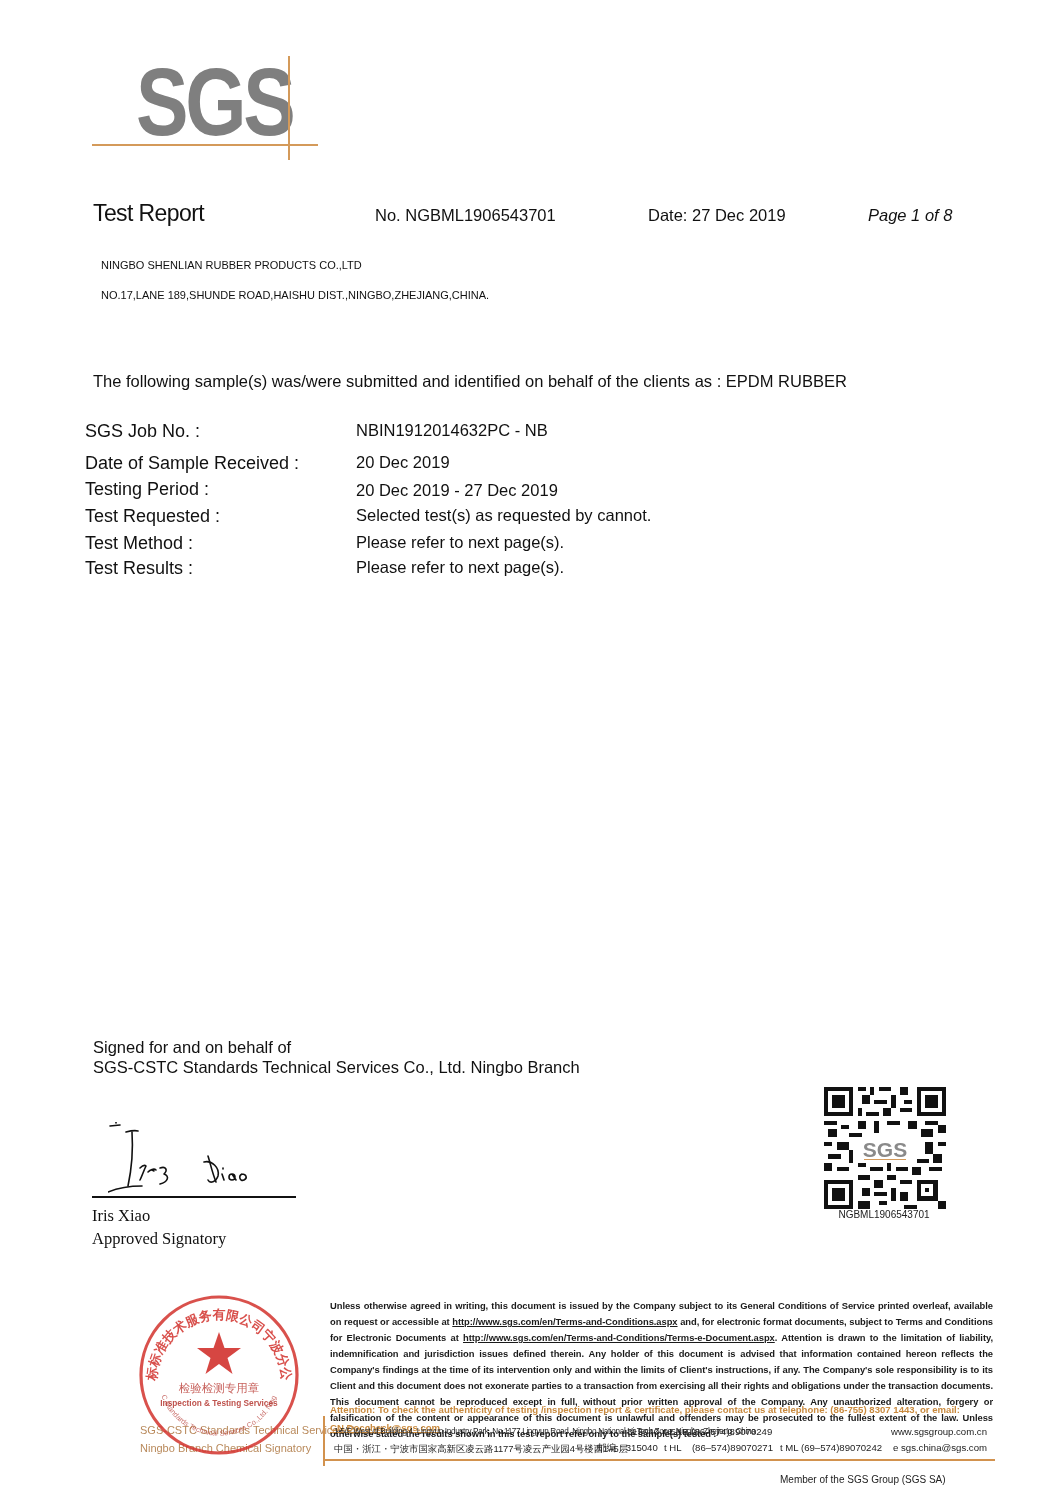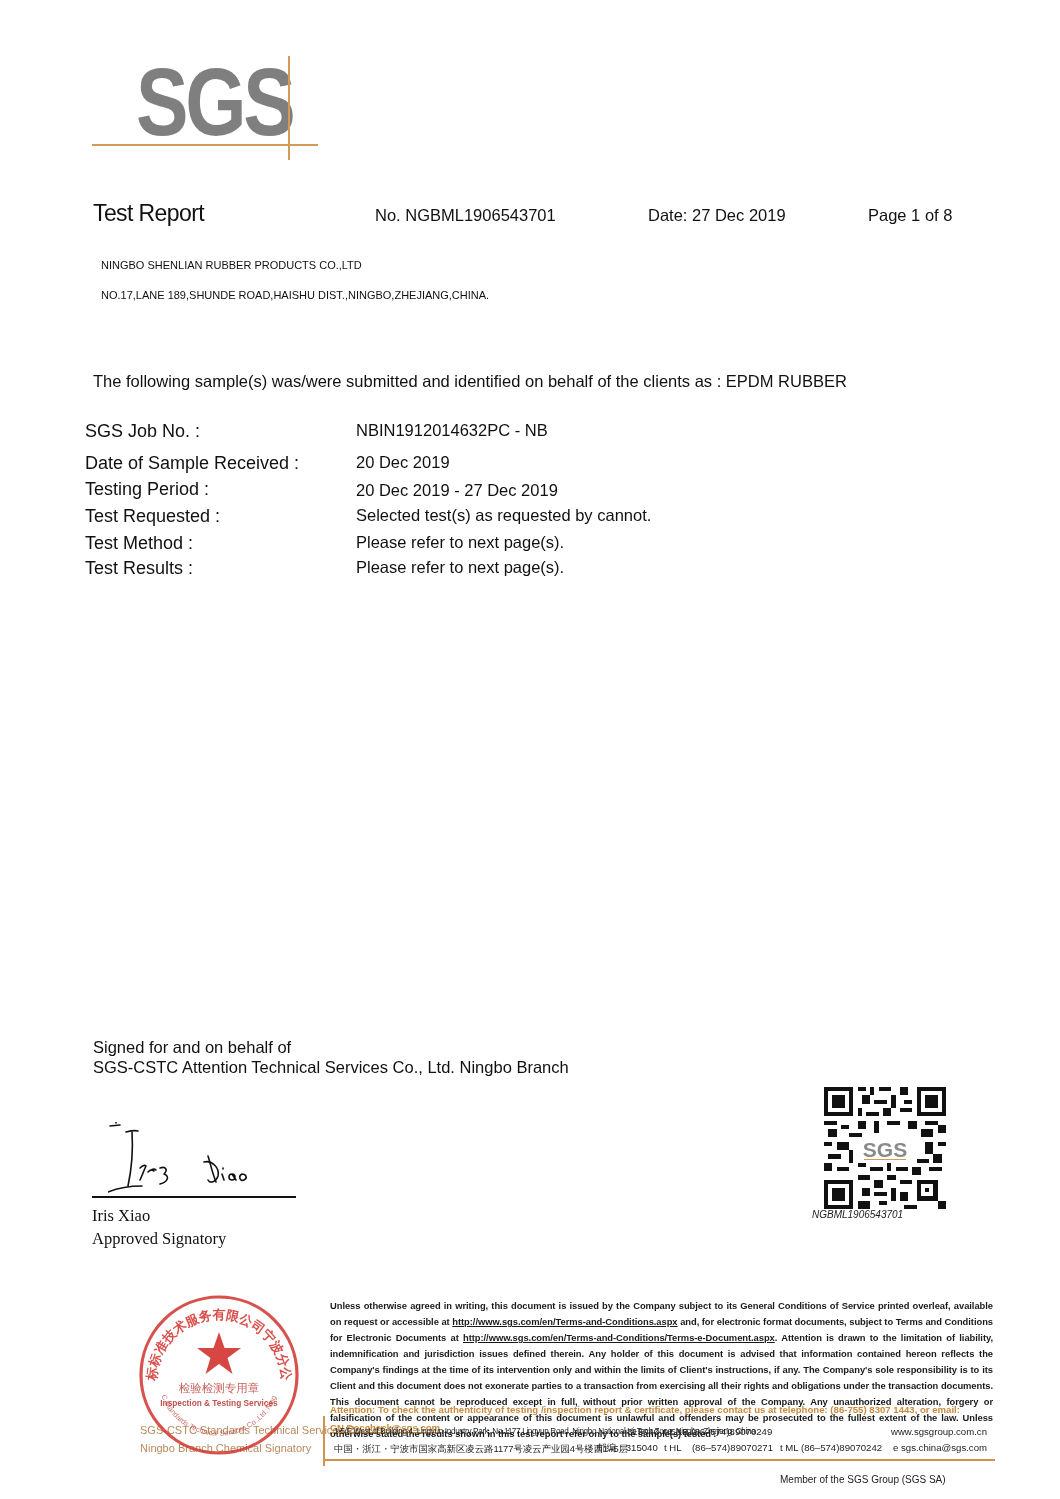--- a/index.html
+++ b/index.html
@@ -9,37 +9,37 @@
   
   .logo { left: 92px; top: 48px; width: 230px; height: 112px; }
   .logo-text { position: absolute; left: 44px; top: 4px; font-family: "Liberation Sans", sans-serif; font-weight: bold; font-size: 96px; letter-spacing: -4px; color: #7f7f7f; transform: scaleX(0.82); transform-origin: left top; line-height: 100px; }
   .logo-hline { position: absolute; left: 0; top: 96px; width: 226px; height: 1.5px; background: #d49a5a; }
   .logo-vline { position: absolute; left: 196px; top: 8px; width: 1.5px; height: 104px; background: #d49a5a; }
 
   
   .hdr-title { left: 93px; top: 200px; font-size: 23px; letter-spacing: -0.6px; }
   .hdr-no { left: 375px; top: 206px; font-size: 16.5px; }
   .hdr-date { left: 648px; top: 206px; font-size: 16.5px; }
-  .hdr-page { left: 868px; top: 206px; font-size: 16.5px; }
+  .hdr-page { left: 868px; top: 206px; font-size: 16.5px; font-style: italic; }
 
   .addr { left: 101px; font-size: 11px; text-align: right; }
 
   .intro { left: 93px; top: 372px; font-size: 16.5px; }
   .field-label { left: 85px; font-size: 18px; }
   .field-value { left: 356px; font-size: 16.5px; }
 
   .signed { left: 93px; font-size: 16.5px; line-height: 20px; }
 
   .sig-svg { left: 108px; top: 1122px; width: 170px; height: 75px; }
   .sig-line { left: 92px; top: 1196px; width: 204px; height: 2px; background: #111; }
   .signer { left: 92px; font-size: 16.5px; font-family: Liberation Serif, serif; }
 
   
   .qr { left: 824px; top: 1087px; width: 122px; height: 122px; }
-  .qr-caption { left: 812px; top: 1209px; width: 144px; text-align: left; font-size: 10px; color: #222; font-style: italic; }
+  .qr-caption { left: 812px; top: 1209px; width: 144px; text-align: center; font-size: 10px; color: #222; }
 
   
   .stamp { left: 134px; top: 1290px; width: 170px; height: 170px; }
 
   
   .footer-lab { left: 140px; font-size: 11px; color: #b98a5c; }
   .disclaimer { left: 330px; top: 1298px; width: 663px; font-size: 9.4px; line-height: 16px; font-weight: bold; color: #1a1a1a; text-align: justify; letter-spacing: -0.05px; }
   .disclaimer u { text-decoration: underline; }
   .attention { left: 330px; top: 1401px; width: 663px; font-size: 9.6px; line-height: 18px; font-weight: bold; color: #c98a3e; }
   .attention u { text-decoration: underline; }
@@ -85,21 +85,21 @@
   <div class="abs field-value" style="top:506px">Selected test(s) as requested by cannot.</div>
 
   <div class="abs field-label" style="top:533px">Test Method :</div>
   <div class="abs field-value" style="top:533px">Please refer to next page(s).</div>
 
   <div class="abs field-label" style="top:558px">Test Results :</div>
   <div class="abs field-value" style="top:558px">Please refer to next page(s).</div>
 </div>
 
 <div class="abs signed" style="top:1037px">Signed for and on behalf of</div>
-<div class="abs signed" style="top:1057px">SGS-CSTC Attention Technical Services Co., Ltd. Ningbo Branch</div>
+<div class="abs signed" style="top:1057px">SGS-CSTC Standards Technical Services Co., Ltd. Ningbo Branch</div>
 
 <svg class="abs sig-svg" viewBox="0 0 170 75">
   <g fill="none" stroke="#111" stroke-width="1.6" stroke-linecap="round" stroke-linejoin="round">
     <path d="M12 3 L2 4"></path>
     <path d="M8 0 L8 1"></path>
     <path d="M18 10 C 22 9, 26 8, 30 9"></path>
     <path d="M24 10 C 25 25, 24 45, 20 64"></path>
     <path d="M0 70 C 10 66, 22 64, 34 64"></path>
     <path d="M32 46 C 34 44, 36 42, 38 44 C 36 48, 34 54, 32 58"></path>
     <path d="M40 50 C 42 48, 46 46, 48 48"></path>
@@ -218,19 +218,19 @@
 <div class="abs attention"><span>Attention: To check the authenticity of testing /inspection report &amp; certificate, please contact us at telephone: (86-755) 8307 1443, or email: </span><u>CN.Doccheck@sgs.com</u></div>
 
 <div class="abs addr-line" style="left:334px; top:1427px">1-5/F West of Building 4, Lingyun Industry Park, No.1177 Lingyun Road, Ningbo National Hi-Tech Zone, Ningbo, Zhejiang, China</div>
 <div class="abs contact" style="left:627px; top:1426px">315040</div>
 <div class="abs contact" style="left:664px; top:1426px">t E&amp;E (86–574)89070249</div>
 <div class="abs contact" style="left:891px; top:1426px">www.sgsgroup.com.cn</div>
 
 <div class="abs addr-line" style="left:334px; top:1443px; font-size:9.4px; letter-spacing:0">中国・浙江・宁波市国家高新区凌云路1177号凌云产业园4号楼西1–5层</div>
 <div class="abs contact" style="left:597px; top:1442px">邮编：315040</div>
 <div class="abs contact" style="left:664px; top:1442px; white-space:pre">t HL    (86–574)89070271</div>
-<div class="abs contact" style="left:780px; top:1442px">t ML  (86–574)89070242</div>
+<div class="abs contact" style="left:780px; top:1442px">t ML  (69–574)89070242</div>
 <div class="abs contact" style="left:893px; top:1442px">e  sgs.china@sgs.com</div>
 
 <div class="abs orange-vline"></div>
 <div class="abs orange-hline"></div>
 
 <div class="abs member">Member of the SGS Group (SGS SA)</div>
 
 </body></html>

